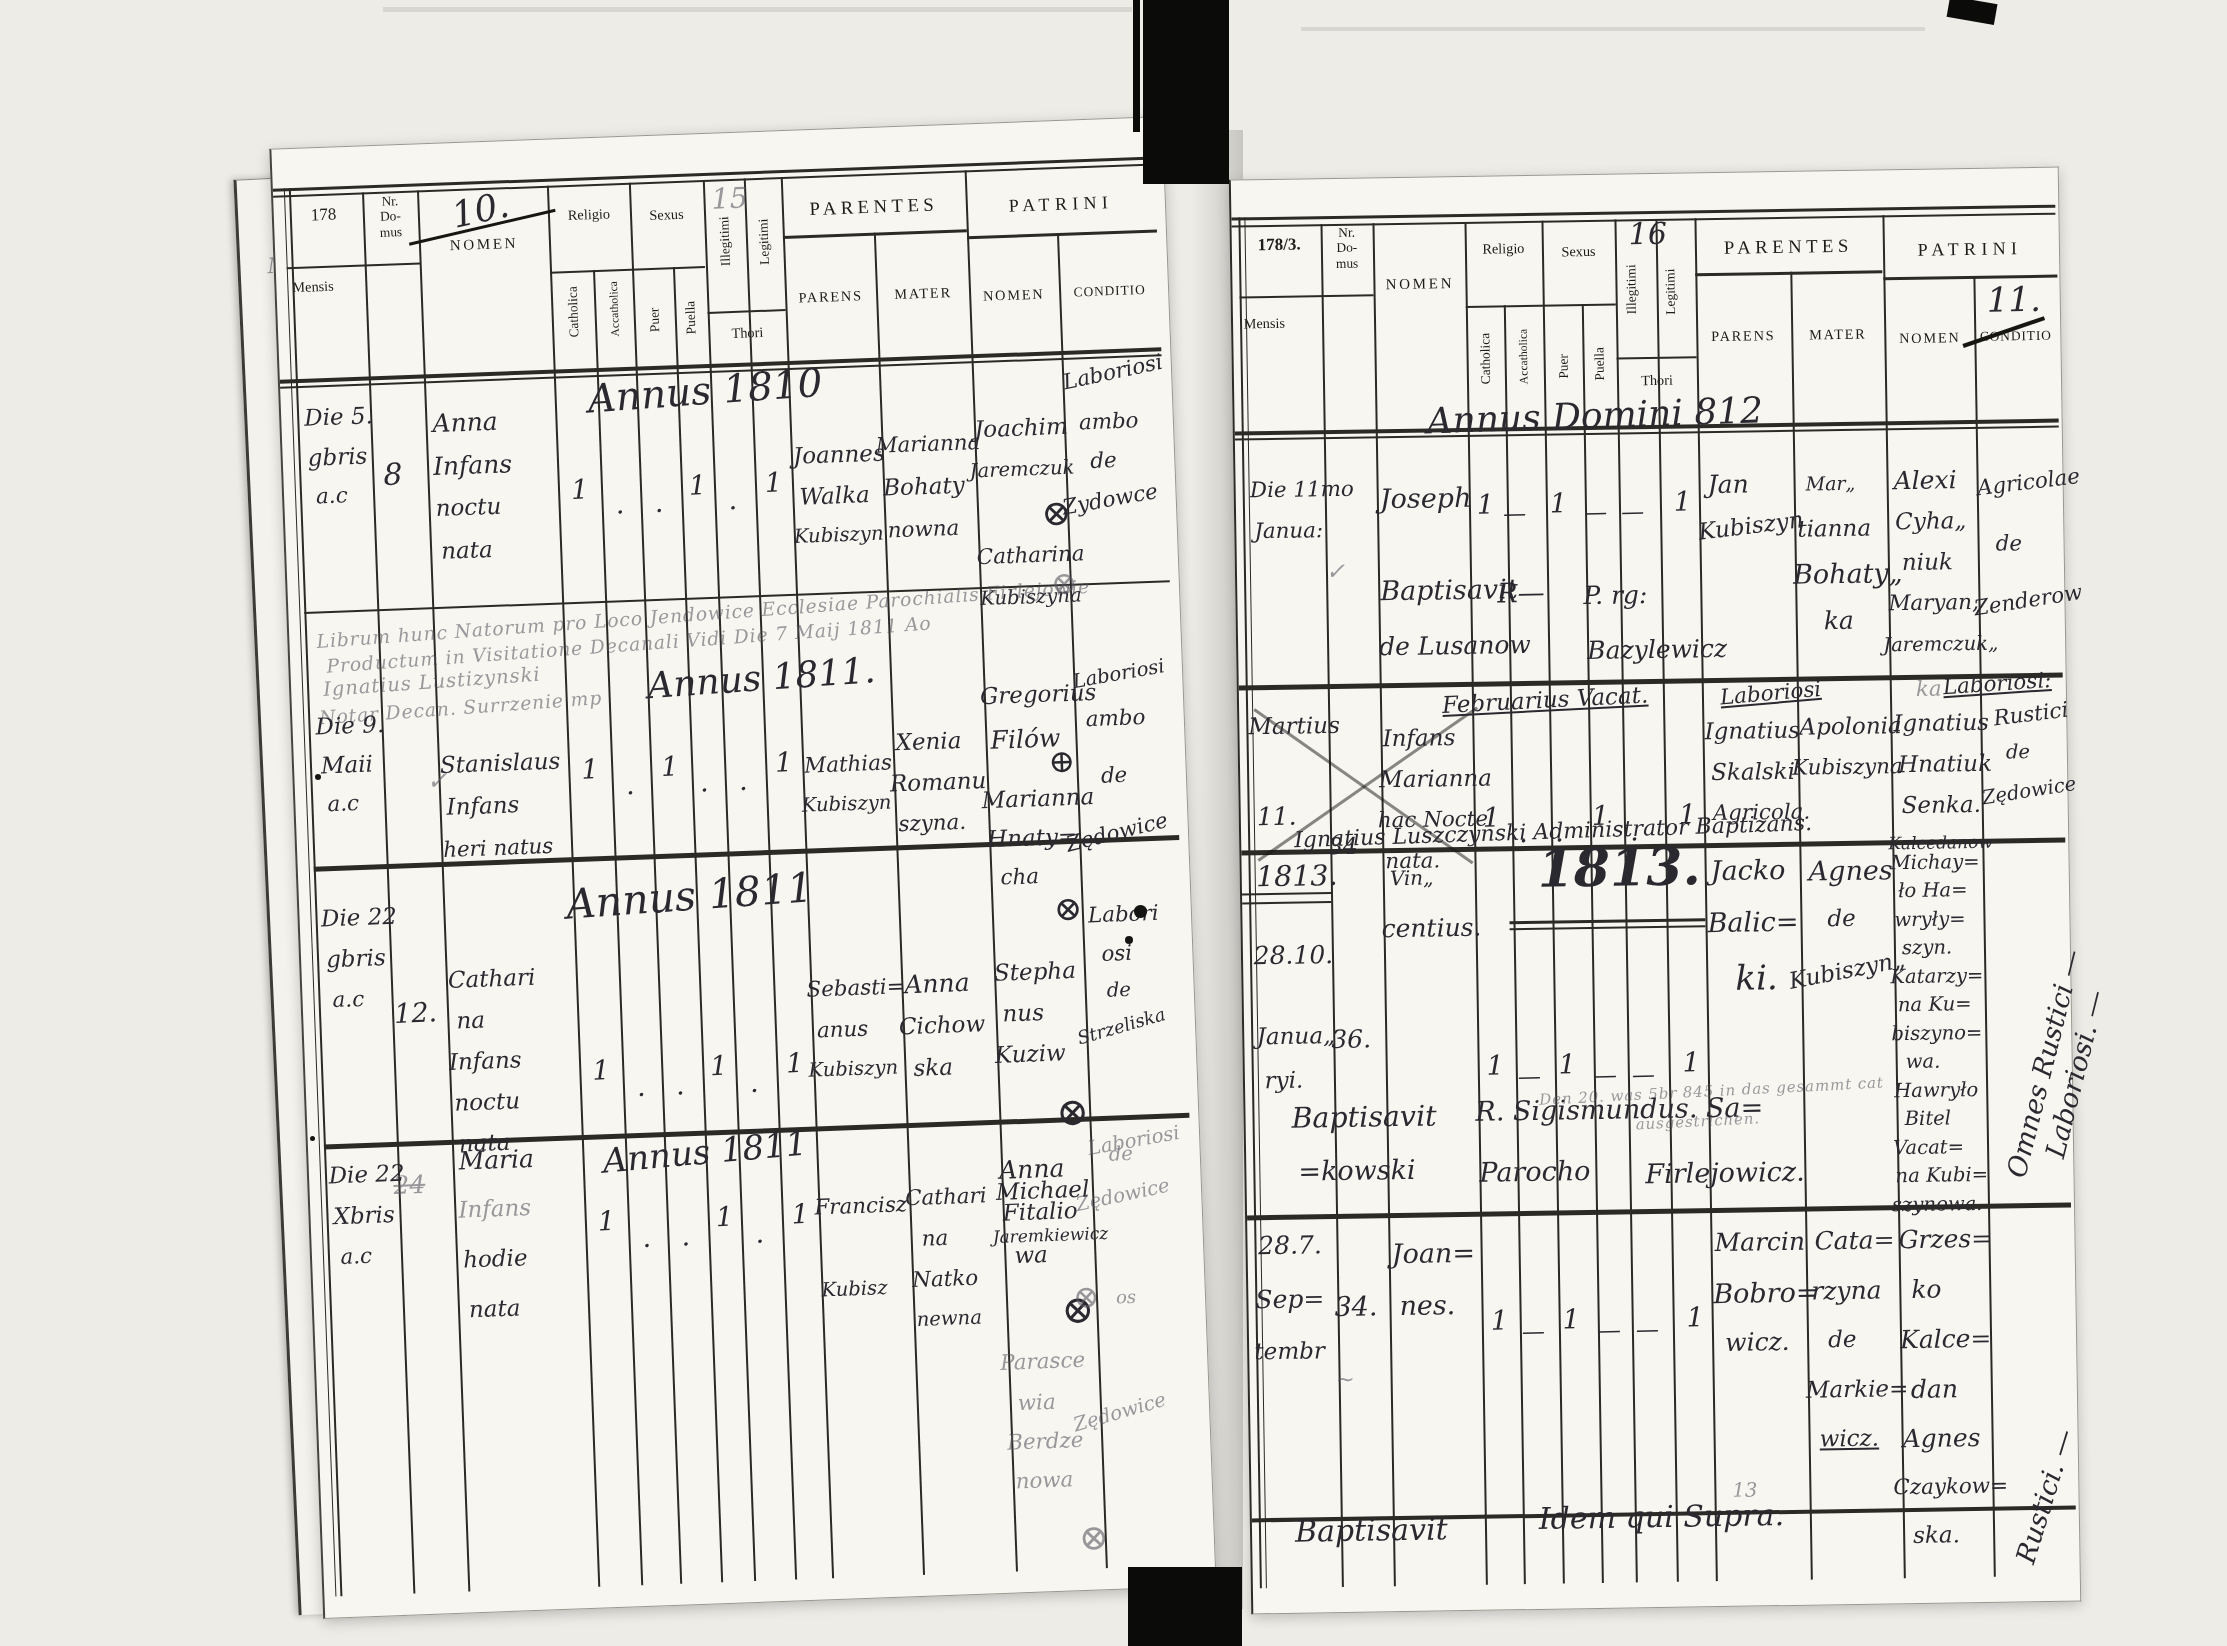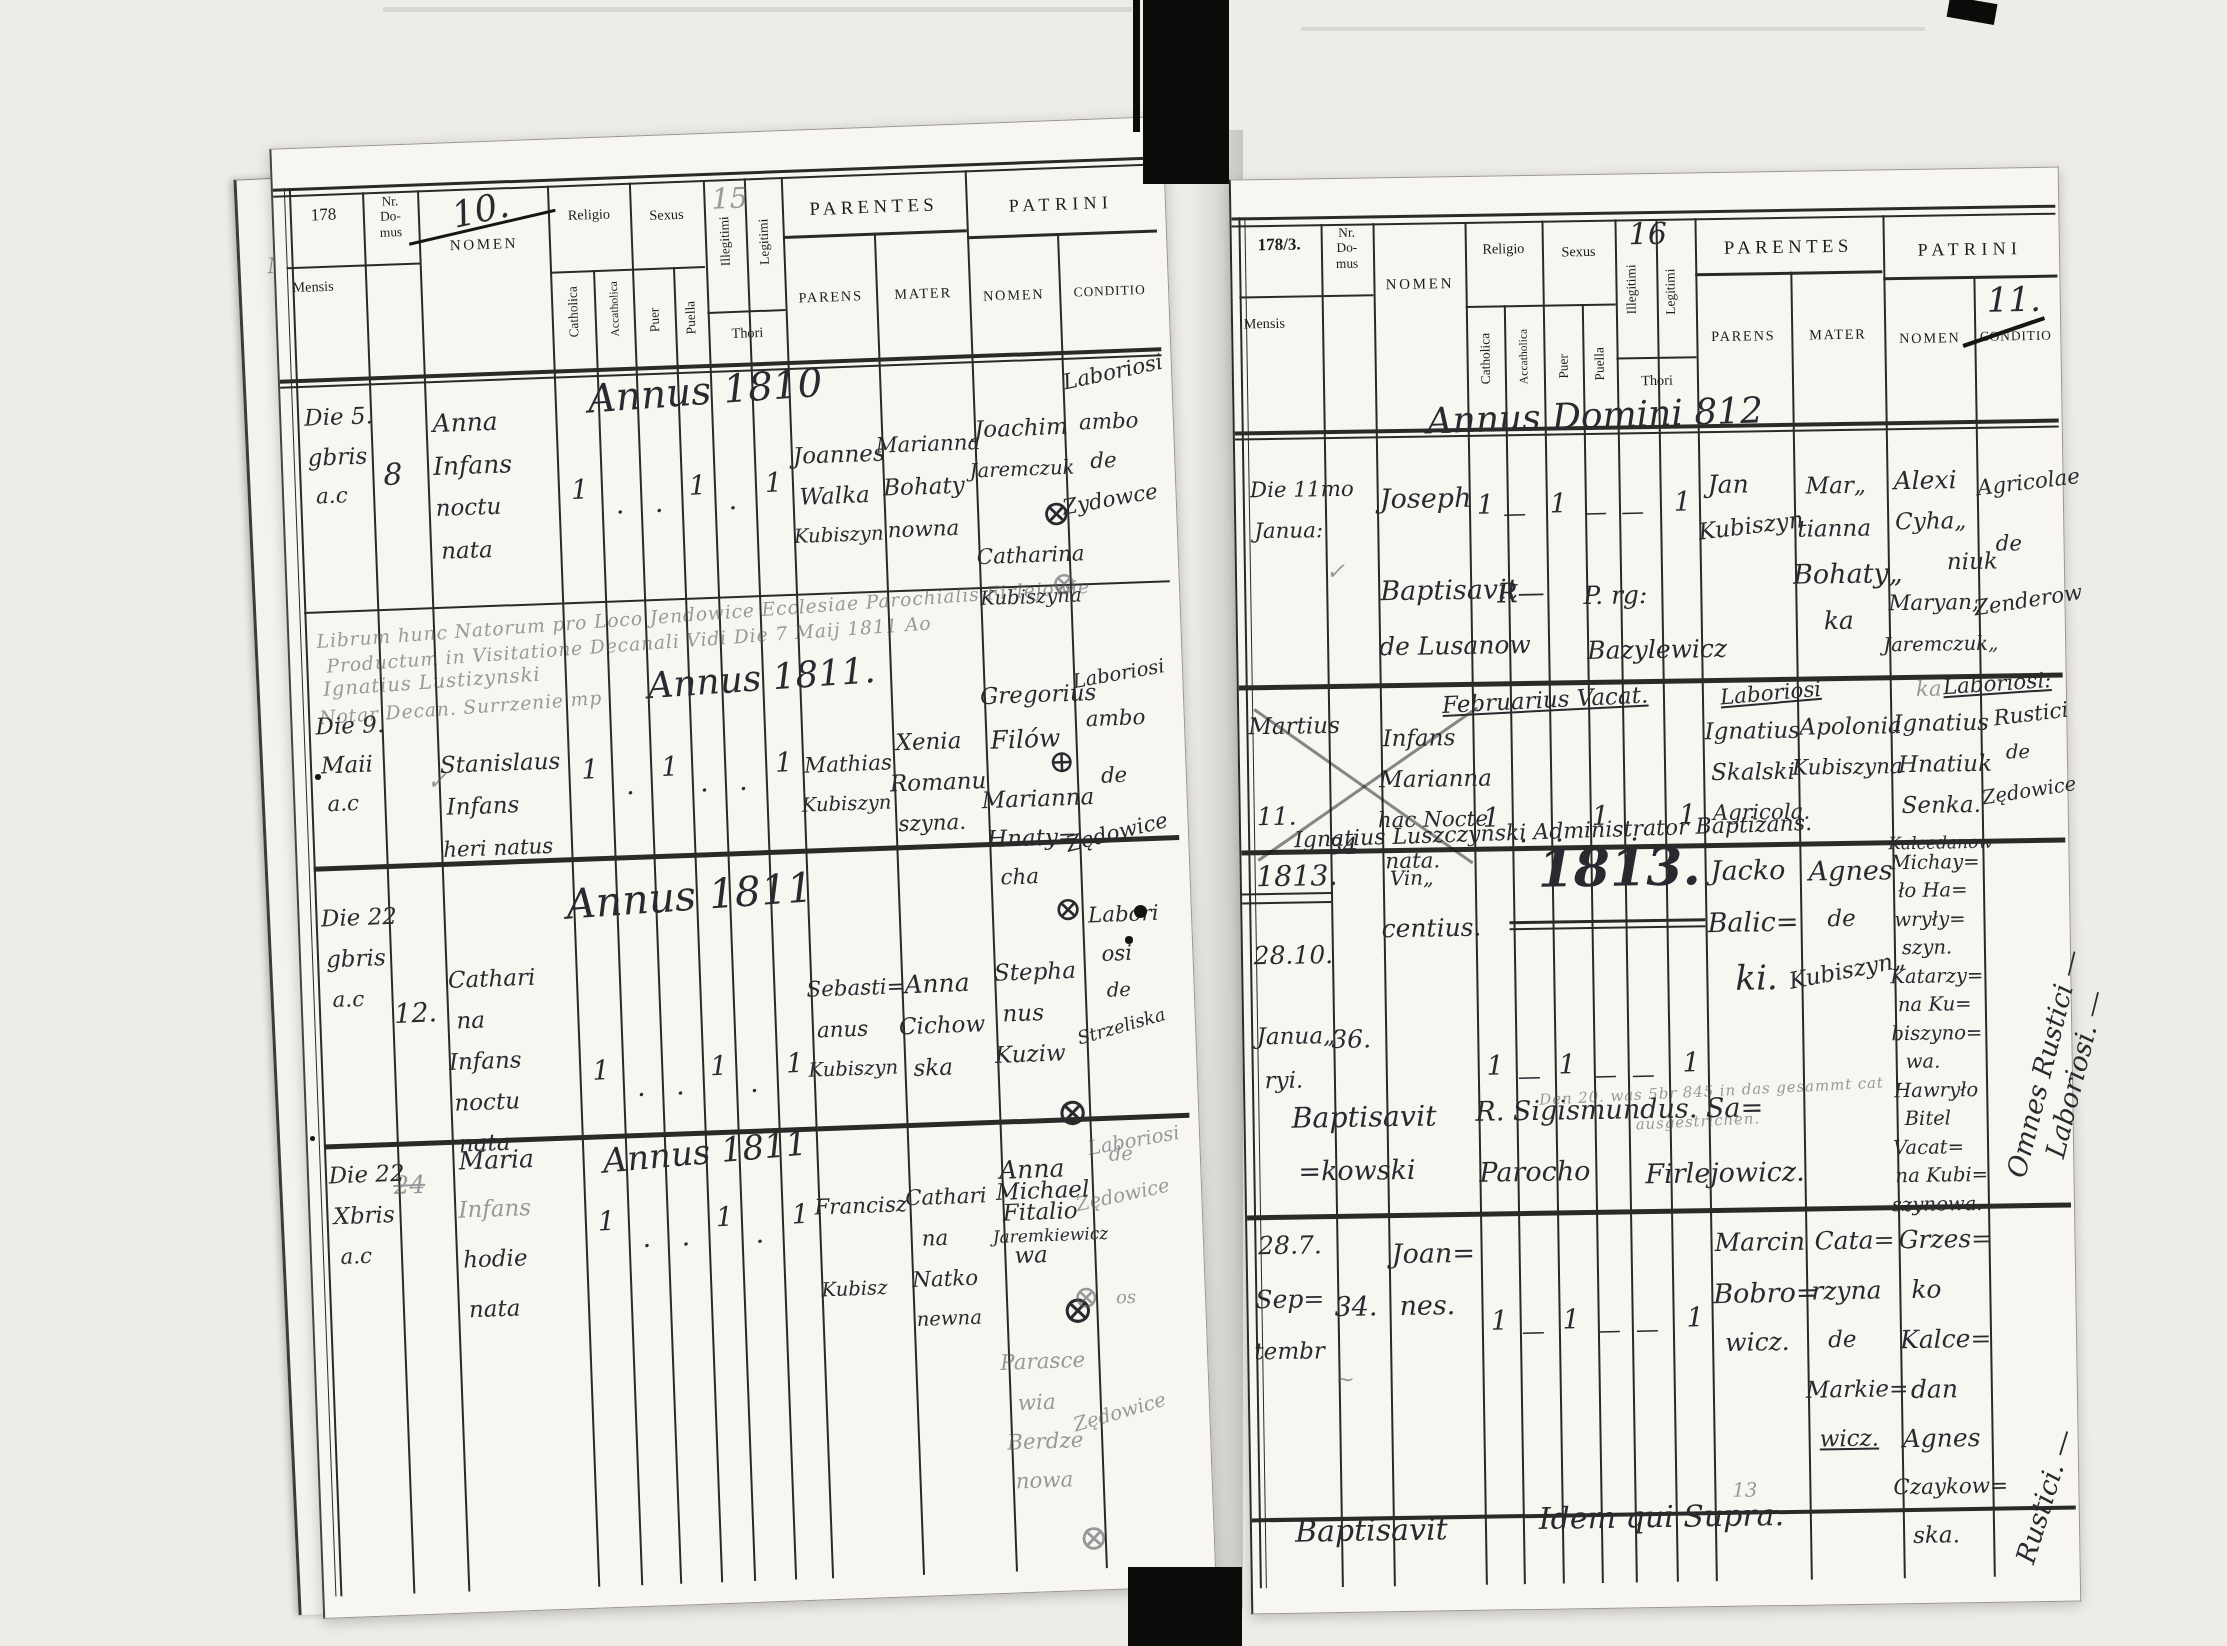--- a/index.html
+++ b/index.html
@@ -322,27 +322,27 @@
         <span class="ink lt" style="left: 89px; top: 381px; font-size: 23px;">✓</span>
         <span class="ink" style="left: 144px; top: 307px; font-size: 27px;">Joseph</span>
         <span class="ink" style="left: 241px; top: 314px; font-size: 27px;">1</span>
         <span class="ink" style="left: 267px; top: 326px; font-size: 23px;">—</span>
         <span class="ink" style="left: 314px; top: 314px; font-size: 27px;">1</span>
         <span class="ink" style="left: 348px; top: 326px; font-size: 23px;">—</span>
         <span class="ink" style="left: 385px; top: 326px; font-size: 23px;">—</span>
         <span class="ink" style="left: 438px; top: 314px; font-size: 27px;">1</span>
         <span class="ink" style="left: 472px; top: 299px; font-size: 25px;">Jan</span>
         <span class="ink" style="left: 462px; top: 342px; font-size: 23px; transform: rotate(-6deg);">Kubiszyn</span>
-        <span class="ink" style="left: 570px; top: 303px; font-size: 23px;">Mar„</span>
+        <span class="ink" style="left: 570px; top: 303px; font-size: 19px;">Mar„</span>
         <span class="ink" style="left: 561px; top: 346px; font-size: 23px;">tianna</span>
         <span class="ink" style="left: 556px; top: 389px; font-size: 27px;">Bohaty„</span>
         <span class="ink" style="left: 586px; top: 437px; font-size: 25px;">ka</span>
         <span class="ink" style="left: 658px; top: 298px; font-size: 25px;">Alexi</span>
         <span class="ink" style="left: 659px; top: 340px; font-size: 23px;">Cyha„</span>
-        <span class="ink" style="left: 665px; top: 381px; font-size: 23px; margin-left: 45px;">niuk</span>
+        <span class="ink" style="left: 665px; top: 381px; font-size: 23px;">niuk</span>
         <span class="ink" style="left: 651px; top: 422px; font-size: 21.4px;">Maryan„</span>
         <span class="ink" style="left: 645px; top: 465px; font-size: 19.6px;">Jaremczuk„</span>
         <span class="ink" style="left: 741px; top: 303px; font-size: 21.4px; transform: rotate(-6deg);">Agricolae</span>
         <span class="ink" style="left: 759px; top: 364px; font-size: 21.4px;">de</span>
         <span class="ink" style="left: 736px; top: 421px; font-size: 21.4px; transform: rotate(-8deg);">Zenderow</span>
         <span class="ink" style="left: 143px; top: 399px; font-size: 27px;">Baptisavit</span>
         <span class="ink" style="left: 260px; top: 403px; font-size: 27px;">R—</span>
         <span class="ink" style="left: 346px; top: 408px; font-size: 25px;">P. rg:</span>
         <span class="ink" style="left: 141px; top: 456px; font-size: 25px;">de Lusanow</span>
         <span class="ink" style="left: 349px; top: 463px; font-size: 25px;">Bazylewicz</span>

